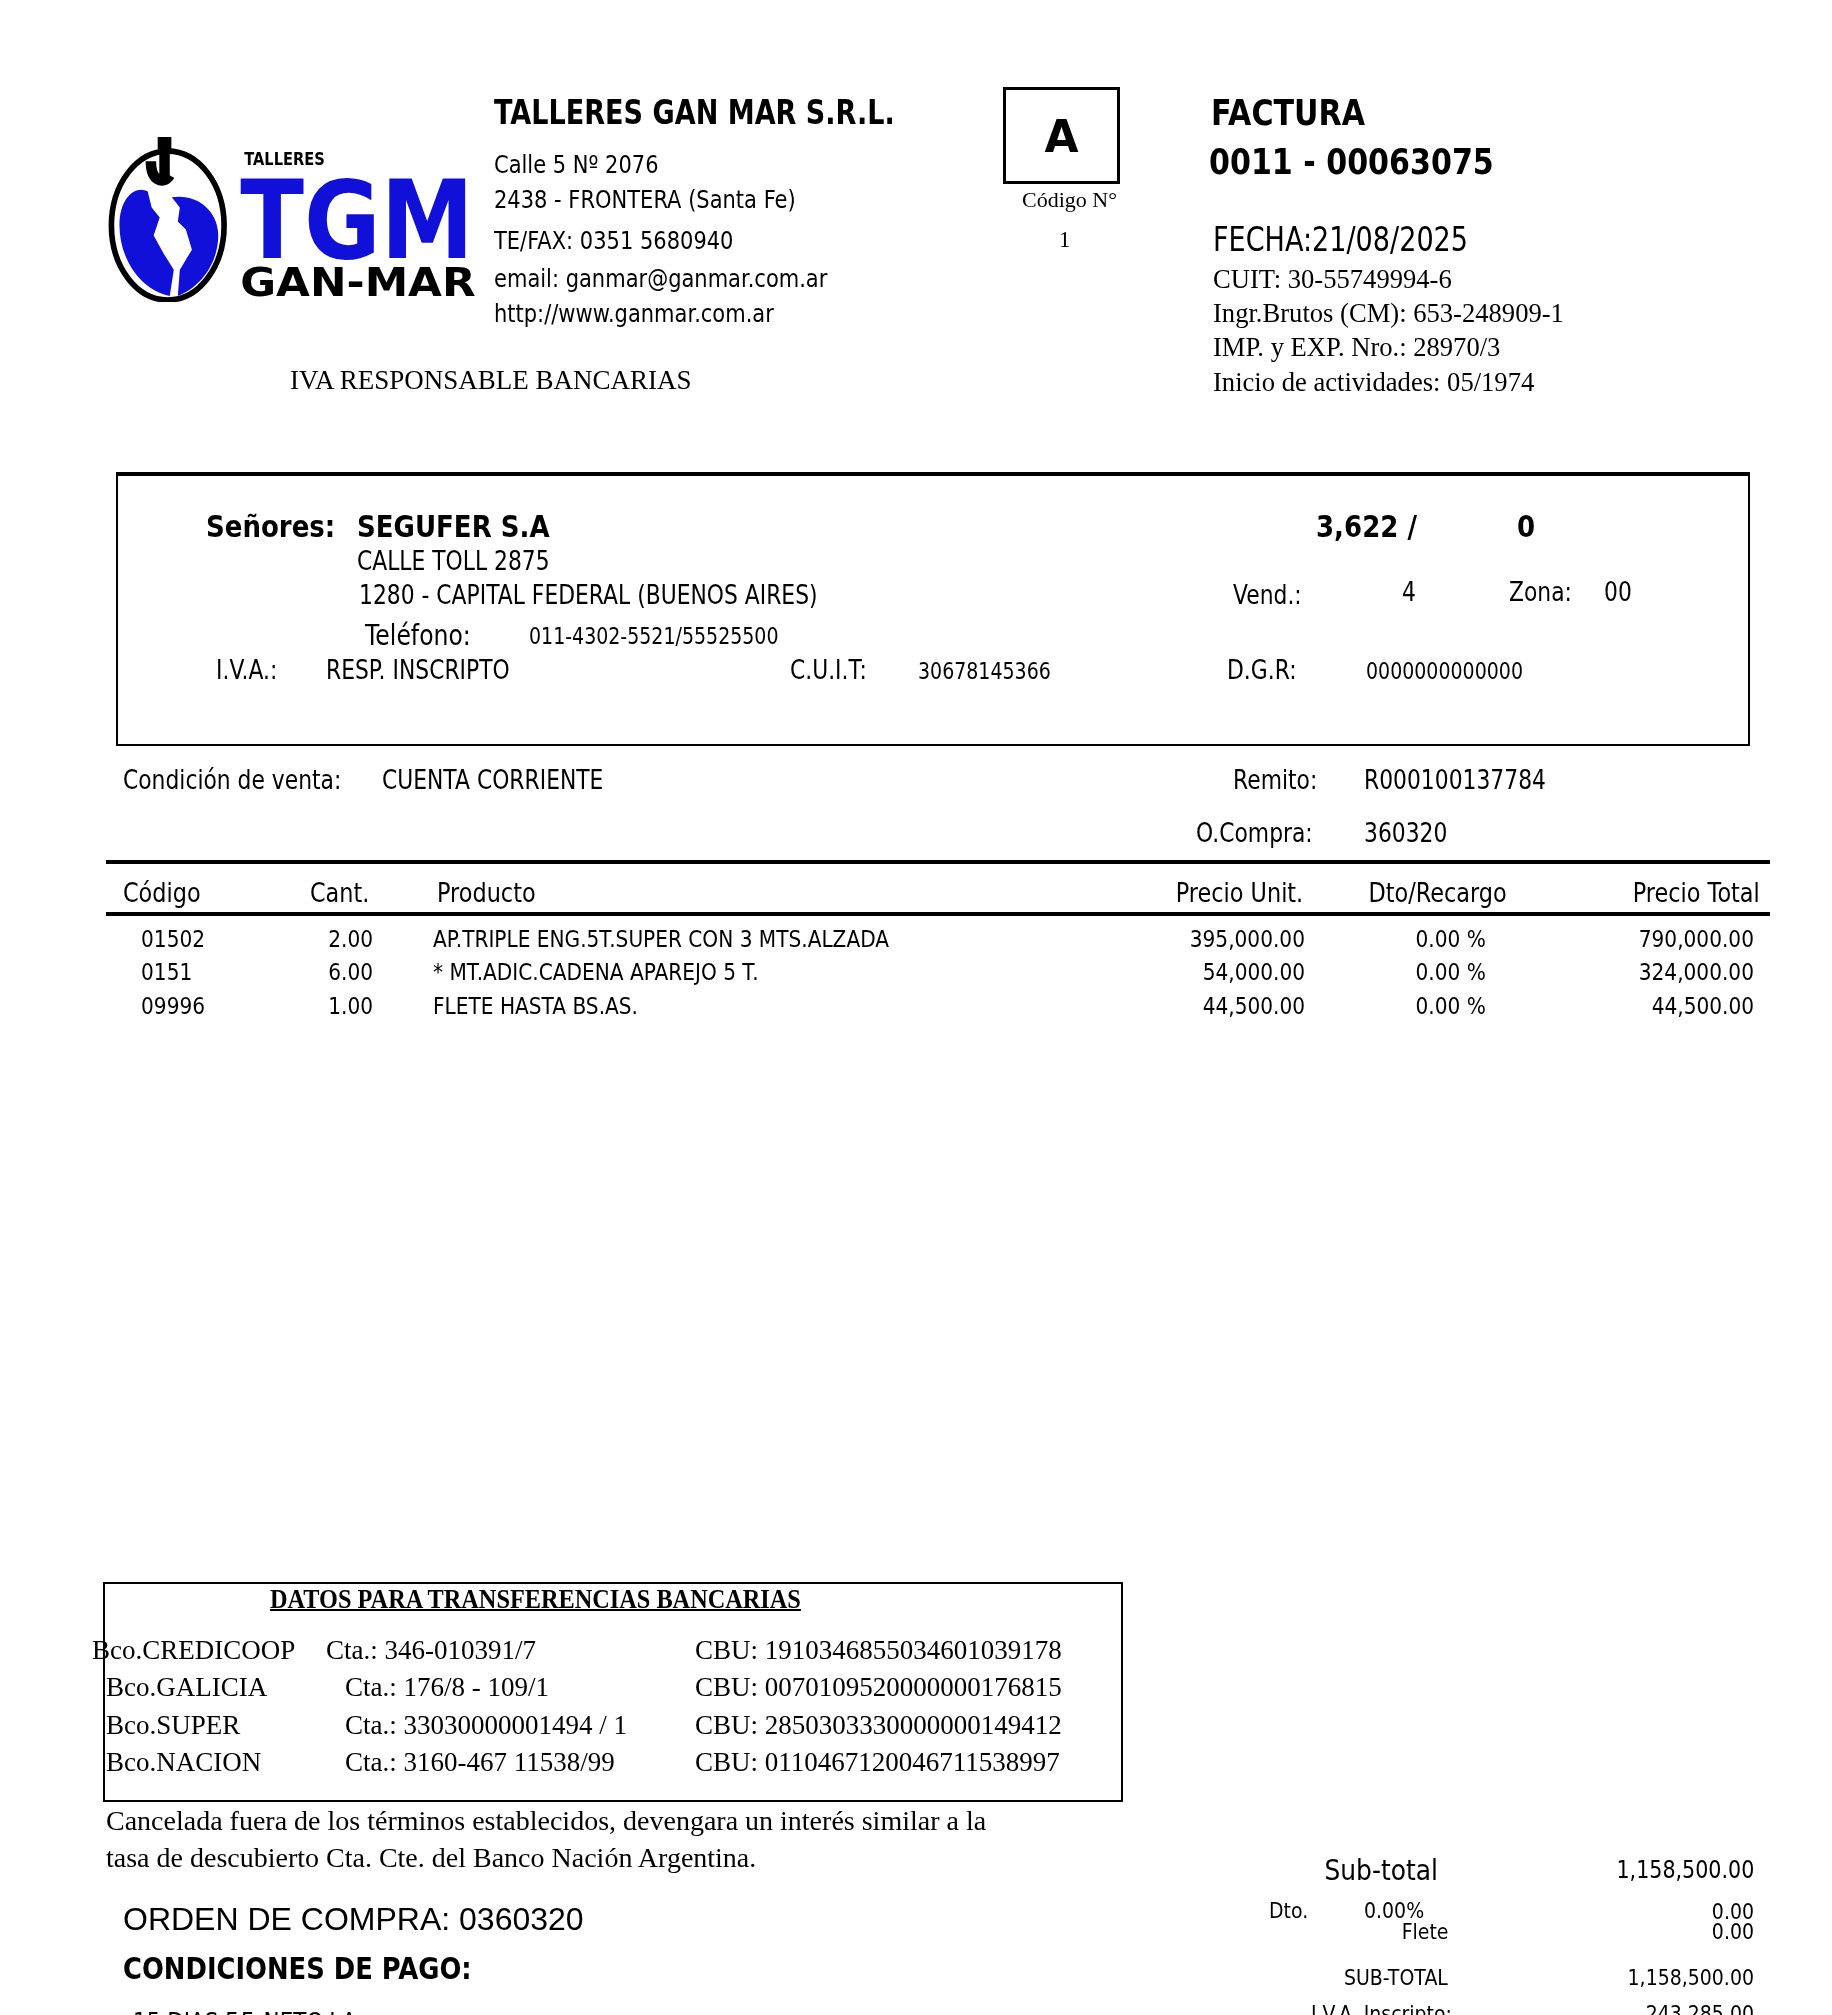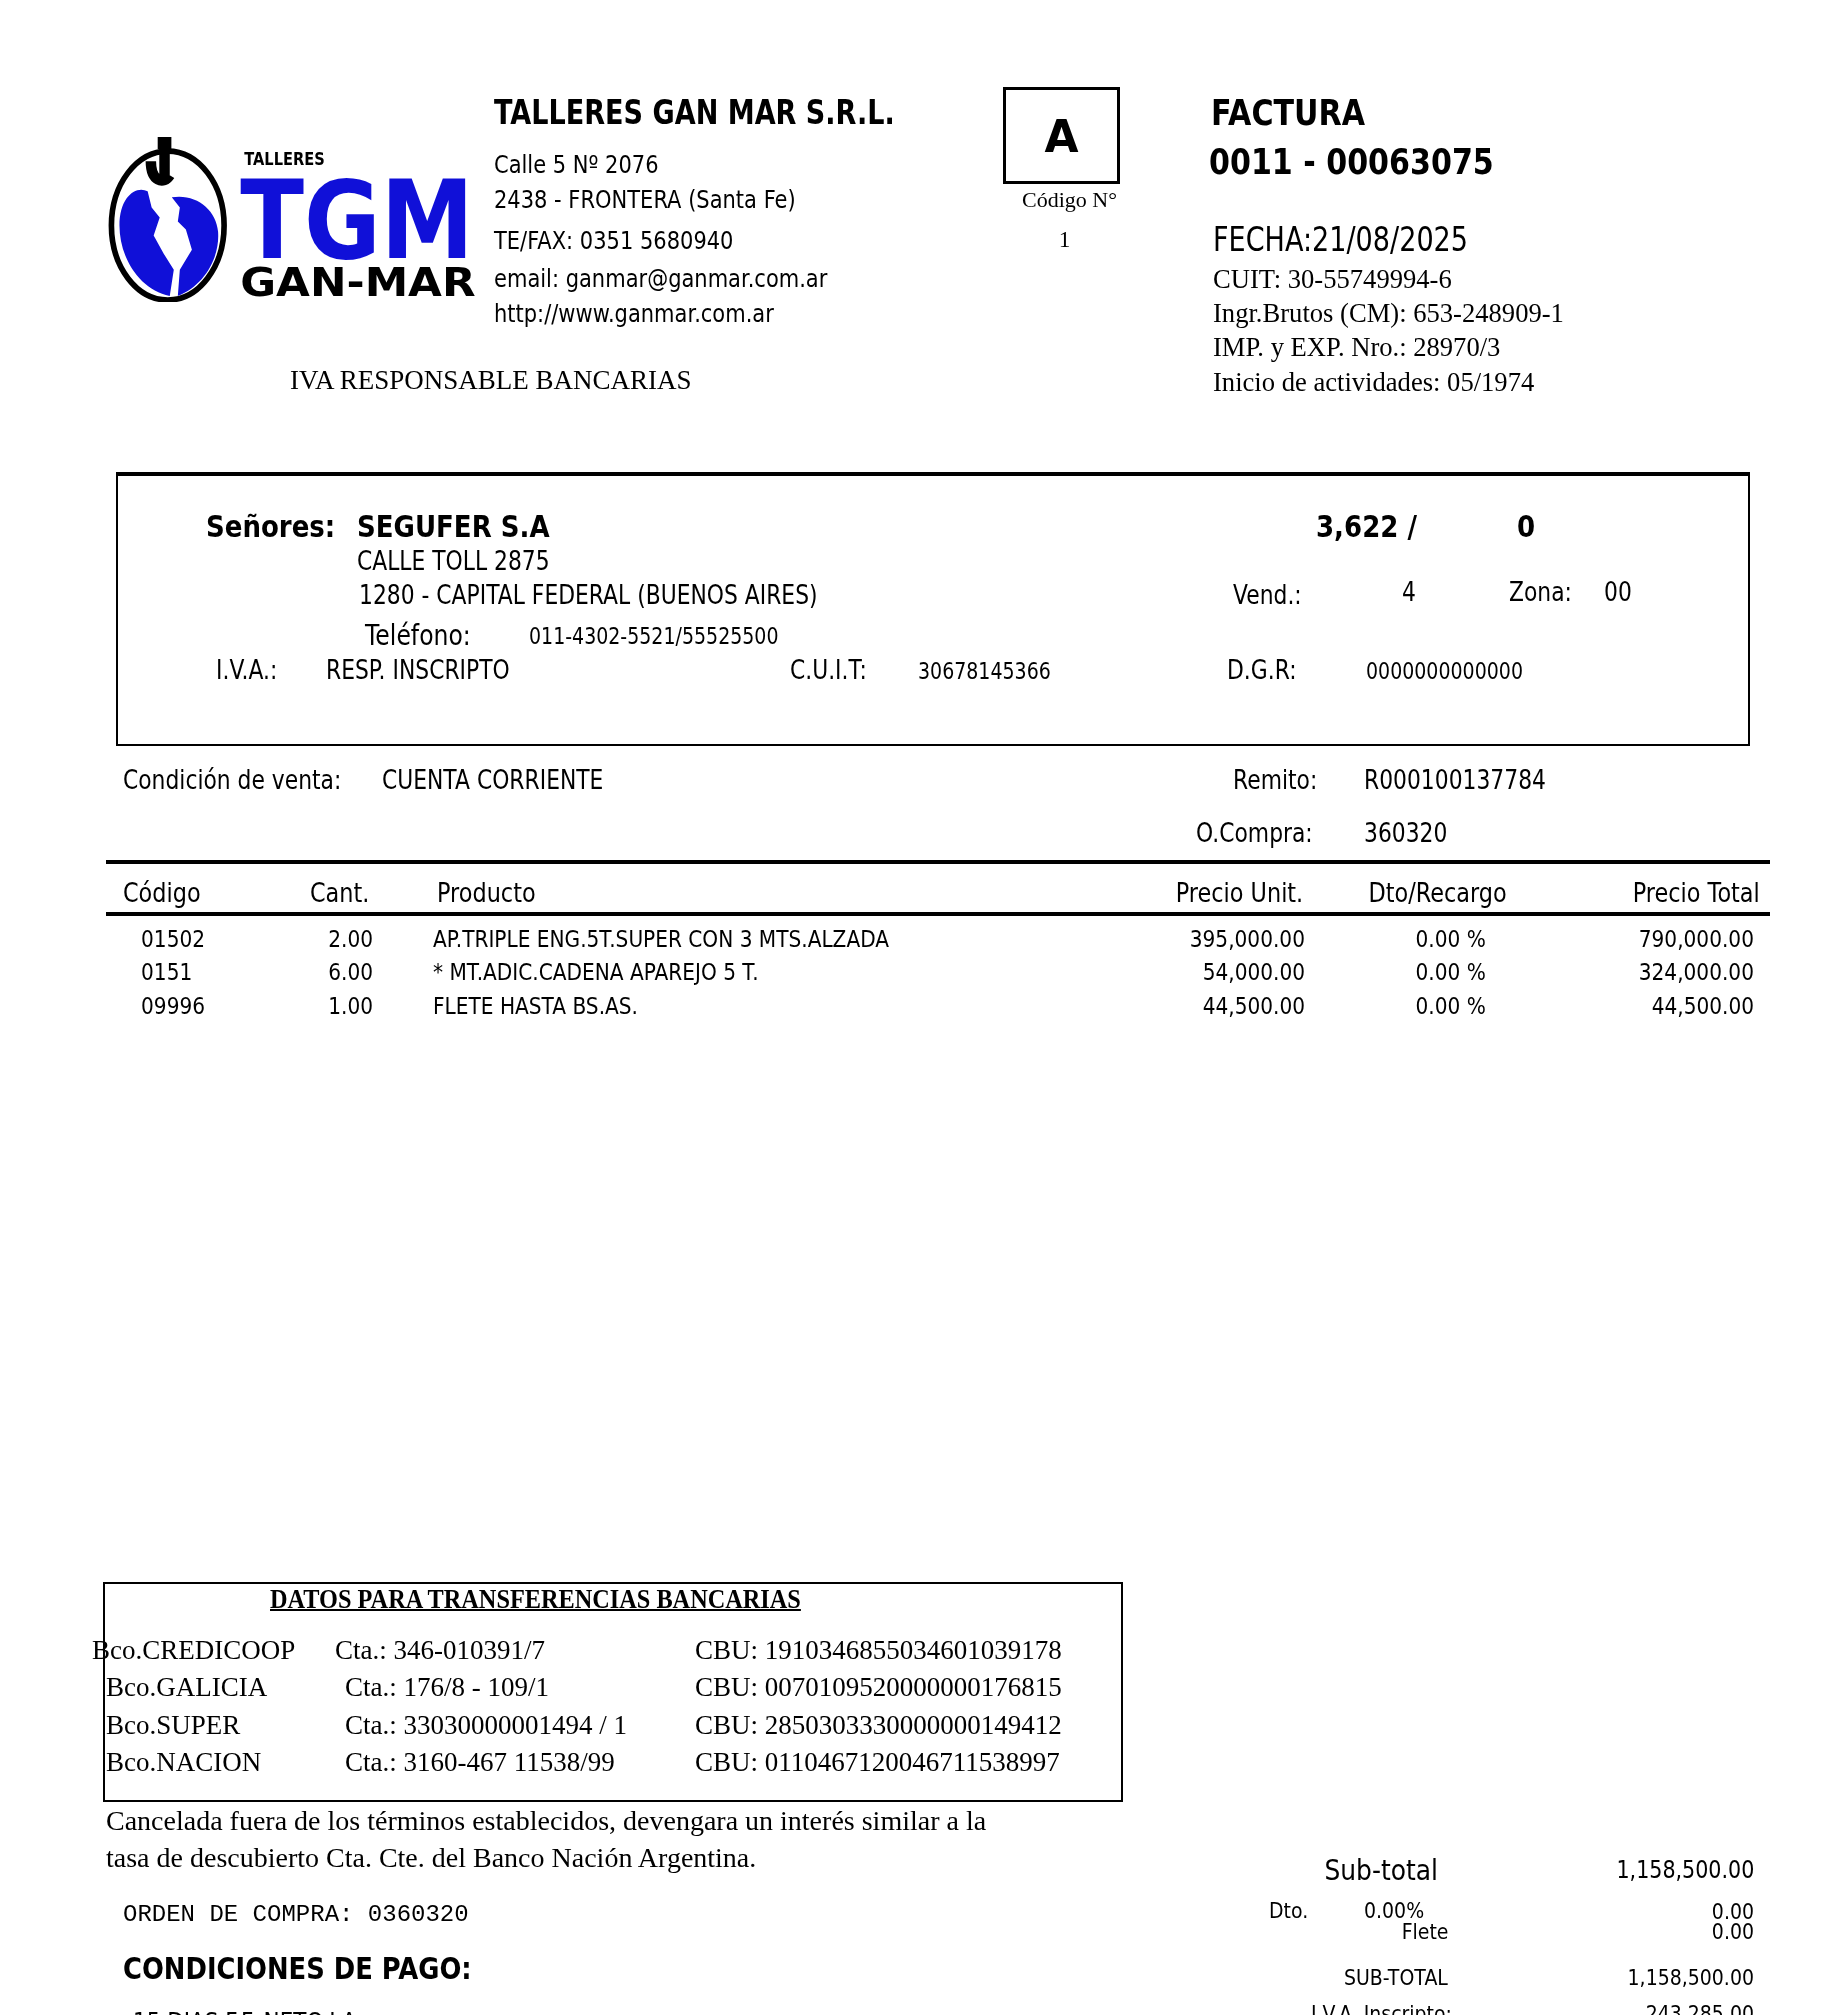--- a/index.html
+++ b/index.html
@@ -35,21 +35,21 @@
   .td { font-size:23.4px; transform:scaleX(0.86); }
   .ra { transform-origin:right top; text-align:right; }
   .la { transform-origin:left top; }
 
   
   .bank-box { left:103px; top:1582px; width:1020px; height:220px; border:2.8px solid #000; box-sizing:border-box; }
   .bank-title { left:270px; top:1584px; font-size:27px; font-weight:bold; text-decoration:underline; text-decoration-thickness:2.4px; font-family:"Liberation Serif", serif; transform:scaleX(0.9); transform-origin:left top; }
   .bank-cell { font-size:27px; font-family:"Liberation Serif", serif; }
   .note-line { left:106px; font-size:28px; font-family:"Liberation Serif", serif; }
 
-  .oc { left:123px; top:1901px; font-size:24px; font-family:Liberation Mono, monospace; }
+  .oc { left:123px; top:1901px; font-size:32px; font-family:Liberation Sans, sans-serif; }
   .cond-title { left:123px; top:1951px; font-size:30px; font-weight:bold; transform:scaleX(0.86); transform-origin:left top; }
   .cond-line { left:133px; font-size:25px; transform:scaleX(0.86); transform-origin:left top; }
 
   
   .tot-lbl { font-size:24px; transform:scaleX(0.86); transform-origin:right top; text-align:right; }
   .tot-val { font-size:24px; transform:scaleX(0.86); transform-origin:right top; text-align:right; }
 </style>
 </head>
 <body>
 
@@ -155,21 +155,21 @@
     <div class="abs td ra" style="right:528px;top:992px">44,500.00</div>
     <div class="abs td ra" style="right:347px;top:992px">0.00 %</div>
     <div class="abs td ra" style="right:79px;top:992px">44,500.00</div>
   </div>
 </div>
 
 <div class="abs bank-box"></div>
 <div class="abs bank-title">DATOS PARA TRANSFERENCIAS BANCARIAS</div>
 <div>
   <div class="abs bank-cell" style="left:92px;top:1635px;width:226px;overflow:hidden">Bco.CREDICOOP</div>
-  <div class="abs bank-cell" style="left:335px;top:1635px">Cta.: 346-010391/7</div>
+  <div class="abs bank-cell" style="left:326px;top:1635px">Cta.: 346-010391/7</div>
   <div class="abs bank-cell" style="left:695px;top:1635px">CBU: 1910346855034601039178</div>
 </div>
 <div>
   <div class="abs bank-cell" style="left:106px;top:1672px">Bco.GALICIA</div>
   <div class="abs bank-cell" style="left:345px;top:1672px">Cta.: 176/8 - 109/1</div>
   <div class="abs bank-cell" style="left:695px;top:1672px">CBU: 0070109520000000176815</div>
 </div>
 <div>
   <div class="abs bank-cell" style="left:106px;top:1710px">Bco.SUPER</div>
   <div class="abs bank-cell" style="left:345px;top:1710px">Cta.: 33030000001494 / 1</div>

